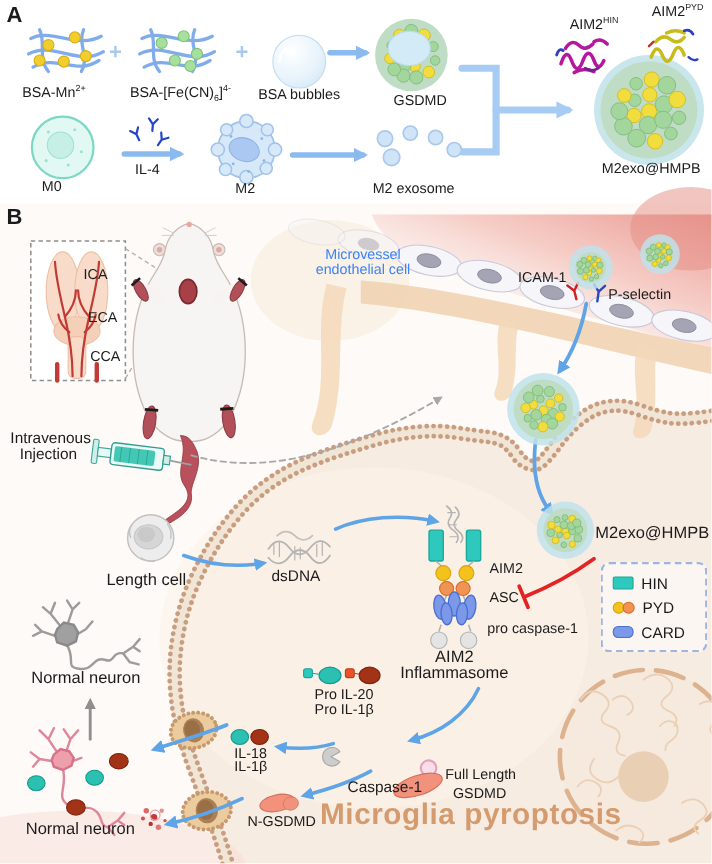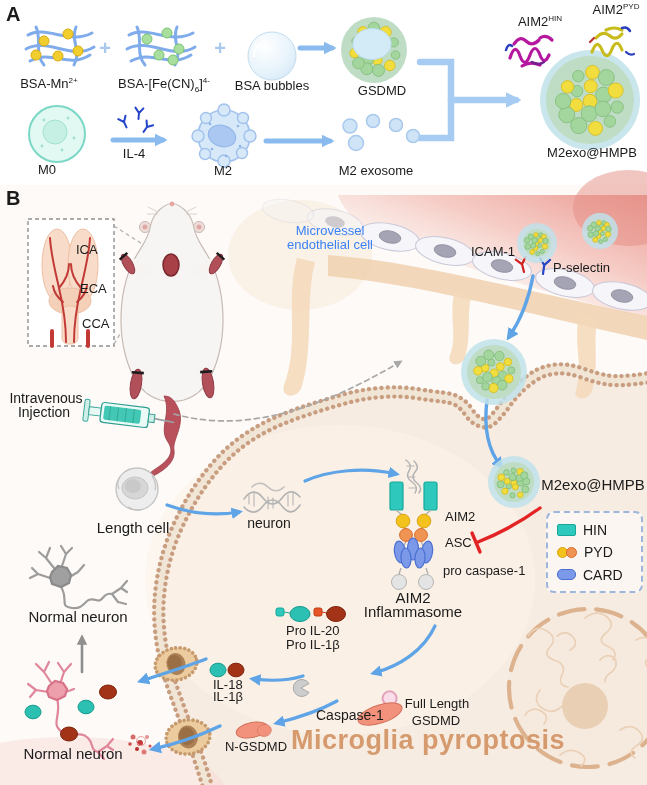--- a/index.html
+++ b/index.html
@@ -600,21 +600,21 @@
 <div class="lbl s13" style="left:80px;top:282px">ECA</div>
 <div class="lbl s13" style="left:82px;top:317px">CCA</div>
 <div class="lbl s14 c" style="left:46px;top:391px">Intravenous</div>
 <div class="lbl s14 c" style="left:44px;top:405px">Injection</div>
 <div class="lbl s13 gray c" style="left:330px;top:224px">Microvessel</div>
 <div class="lbl s13 gray c" style="left:330px;top:238px">endothelial cell</div>
 <div class="lbl s13 c" style="left:493px;top:245px">ICAM-1</div>
 <div class="lbl s13" style="left:553px;top:261px">P-selectin</div>
 <div class="lbl s15 c" style="left:593px;top:477px">M2exo@HMPB</div>
 <div class="lbl s15 c" style="left:133px;top:520px">Length cell</div>
-<div class="lbl s14 c" style="left:269px;top:516px">neuron</div>
+<div class="lbl s14 c" style="left:269px;top:516px">dsDNA</div>
 <div class="lbl s13" style="left:445px;top:510px">AIM2</div>
 <div class="lbl s13" style="left:445px;top:536px">ASC</div>
 <div class="lbl s13" style="left:443px;top:564px">pro caspase-1</div>
 <div class="lbl s15 c" style="left:413px;top:590px">AIM2</div>
 <div class="lbl s15 c" style="left:413px;top:604px">Inflammasome</div>
 <div class="lbl s13" style="left:286px;top:624px">Pro IL-20</div>
 <div class="lbl s13" style="left:286px;top:638px">Pro IL-1β</div>
 <div class="lbl s14" style="left:316px;top:708px">Caspase-1</div>
 <div class="lbl s13 c" style="left:437px;top:697px">Full Length</div>
 <div class="lbl s13 c" style="left:436px;top:714px">GSDMD</div>

